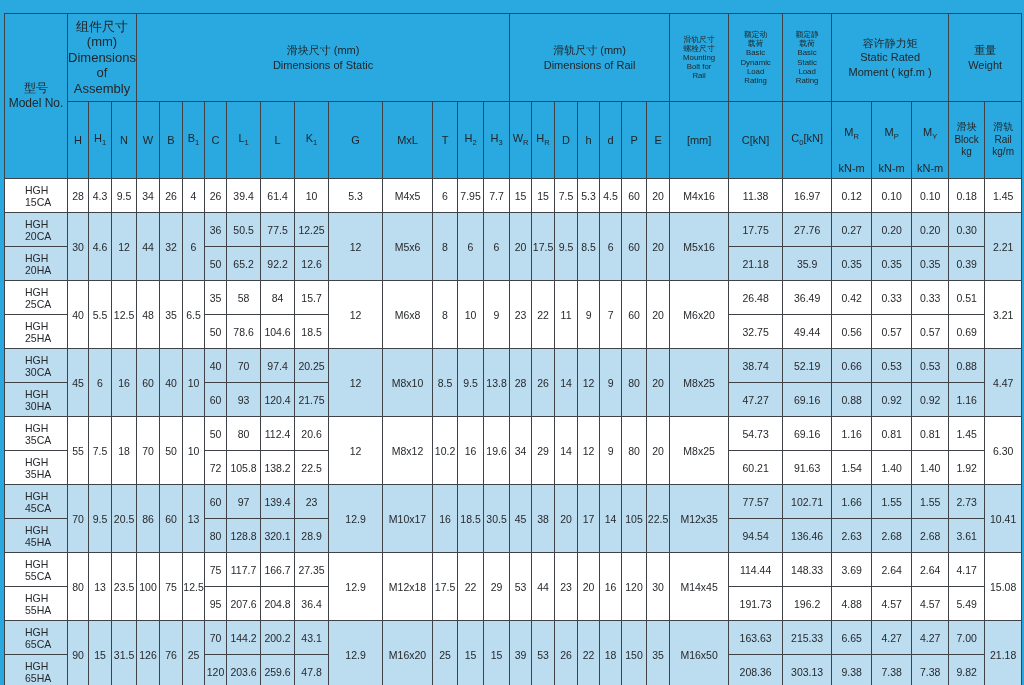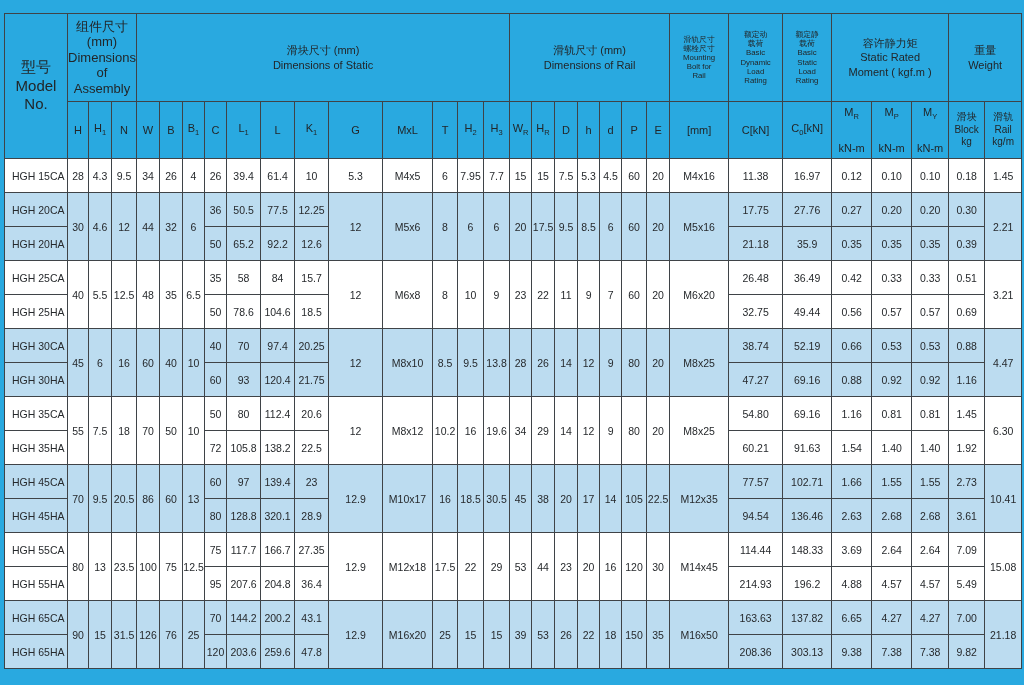--- a/index.html
+++ b/index.html
@@ -22,35 +22,35 @@
     overflow:hidden;
     padding:0;
   }
   thead th{
     background:var(--canvas,#29a9e0);
     font-weight:normal;
     color:#222629;
   }
   tr.hgroup{height:88px;}
   tr.hsub{height:56px;}
-  .h-model{font-size:15px;line-height:1.25;}
+  .h-model{font-size:12px;line-height:1.25;}
   .h-sm{font-size:13px;line-height:1.2;}
   .h-md{font-size:11px;line-height:1.3;}
   .h-xs{font-size:7.8px;line-height:1.18;}
   .h-dim{font-size:11px;}
   sub{font-size:7.5px;}
   .stack{
     display:flex;flex-direction:column;justify-content:space-between;
-    height:48px;padding:4px 0;align-items:center;font-size:11px;
+    height:48px;padding:4px 0;align-items:center;font-size:11px;margin-top:20px;
   }
   .wcol{font-size:10px;line-height:1.25;margin-left:16px;}
   tbody td{font-size:10.5px;height:33px;background:#fff;}
   tr.g-b td{background:var(--rowalt,#bcdcf0);}
   tr.g-w td{background:var(--rowbase,#ffffff);}
-  td.model{text-align:left;padding-left:7px;}
+  td.model{text-align:left;padding-left:20px;}
 </style>
 </head>
 <body>
 
 <div class="wrap">
   <table>
     <colgroup>
         <col style="width: 63px;">
         <col style="width: 21px;">
         <col style="width: 23px;">
@@ -382,21 +382,21 @@
           <td rowspan="2">16</td>
           <td rowspan="2">19.6</td>
           <td rowspan="2">34</td>
           <td rowspan="2">29</td>
           <td rowspan="2">14</td>
           <td rowspan="2">12</td>
           <td rowspan="2">9</td>
           <td rowspan="2">80</td>
           <td rowspan="2">20</td>
           <td rowspan="2">M8x25</td>
-          <td>54.80</td>
+          <td>54.73</td>
           <td>69.16</td>
           <td>1.16</td>
           <td>0.81</td>
           <td>0.81</td>
           <td>1.45</td>
           <td rowspan="2">6.30</td>
         </tr>
         <tr class="g-w">
           <td class="model">HGH 35HA</td>
           <td>72</td>
@@ -479,30 +479,30 @@
           <td rowspan="2">20</td>
           <td rowspan="2">16</td>
           <td rowspan="2">120</td>
           <td rowspan="2">30</td>
           <td rowspan="2">M14x45</td>
           <td>114.44</td>
           <td>148.33</td>
           <td>3.69</td>
           <td>2.64</td>
           <td>2.64</td>
-          <td>7.09</td>
+          <td>4.17</td>
           <td rowspan="2">15.08</td>
         </tr>
         <tr class="g-w">
           <td class="model">HGH 55HA</td>
           <td>95</td>
           <td>207.6</td>
           <td>204.8</td>
           <td>36.4</td>
-          <td>214.93</td>
+          <td>191.73</td>
           <td>196.2</td>
           <td>4.88</td>
           <td>4.57</td>
           <td>4.57</td>
           <td>5.49</td>
         </tr>
         <tr class="g-b">
           <td class="model">HGH 65CA</td>
           <td rowspan="2">90</td>
           <td rowspan="2">15</td>
@@ -521,21 +521,21 @@
           <td rowspan="2">15</td>
           <td rowspan="2">39</td>
           <td rowspan="2">53</td>
           <td rowspan="2">26</td>
           <td rowspan="2">22</td>
           <td rowspan="2">18</td>
           <td rowspan="2">150</td>
           <td rowspan="2">35</td>
           <td rowspan="2">M16x50</td>
           <td>163.63</td>
-          <td>137.82</td>
+          <td>215.33</td>
           <td>6.65</td>
           <td>4.27</td>
           <td>4.27</td>
           <td>7.00</td>
           <td rowspan="2">21.18</td>
         </tr>
         <tr class="g-b">
           <td class="model">HGH 65HA</td>
           <td>120</td>
           <td>203.6</td>

